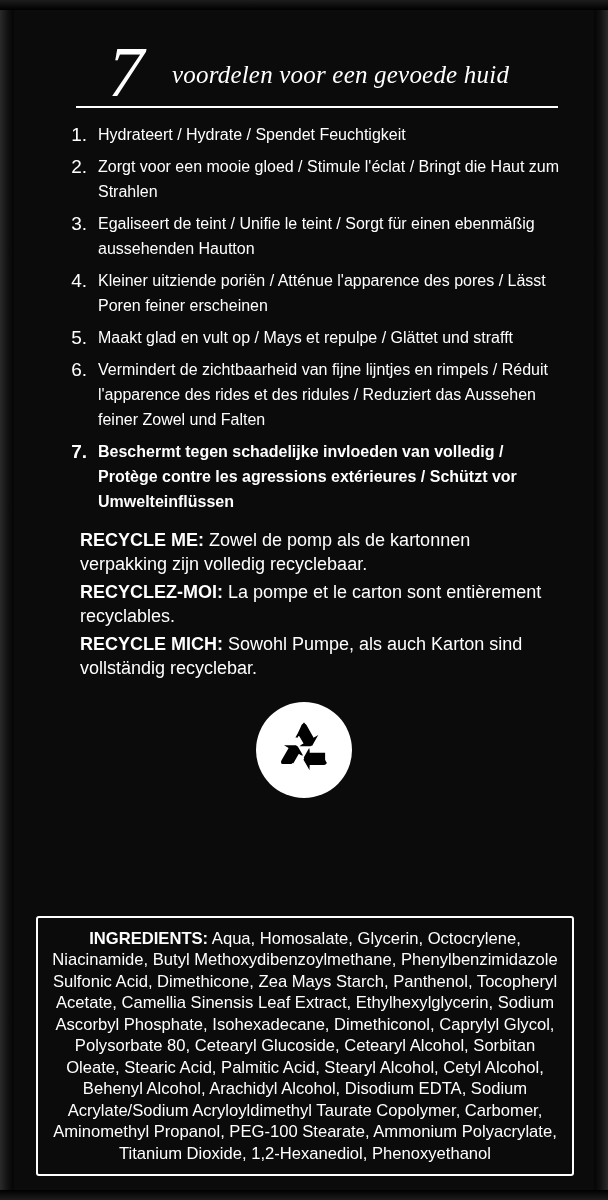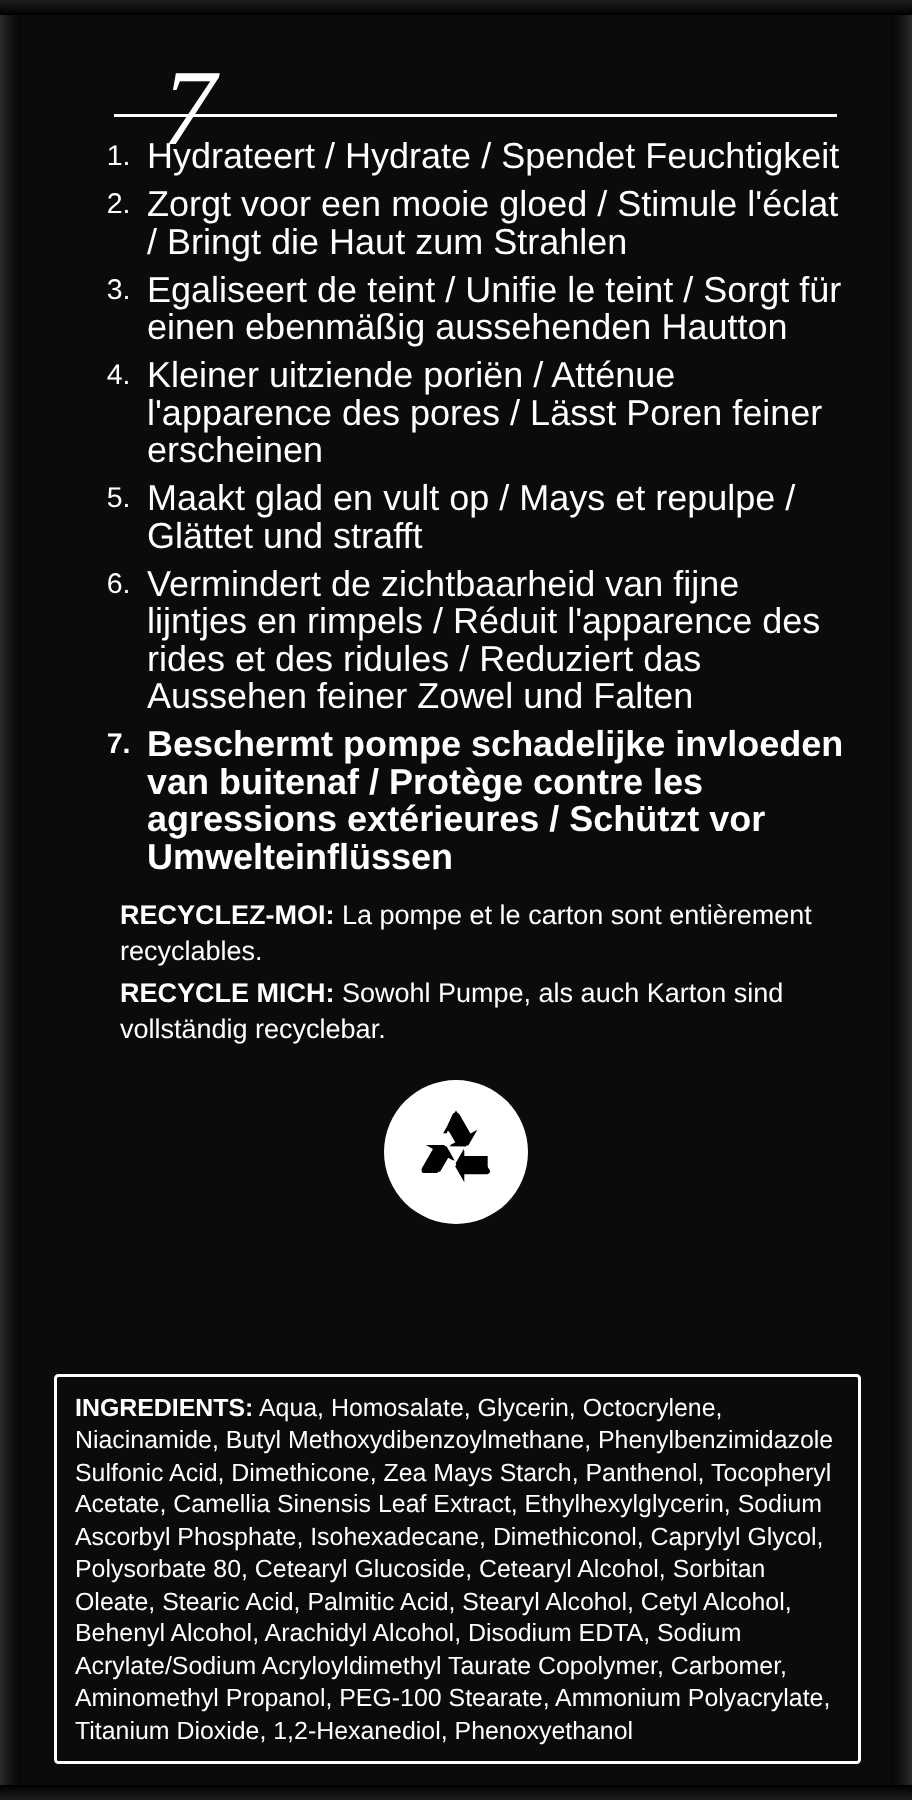--- a/index.html
+++ b/index.html
@@ -106,21 +106,21 @@
   .benefit-num {
     width: 32px;
     flex: 0 0 32px;
     text-align: right;
     padding-right: 11px;
     font-size: 19px;
     line-height: 25px;
     box-sizing: border-box;
   }
   .benefit-text {
-    font-size: 24px;
+    font-size: 16px;
     line-height: 25px;
     flex: 1;
   }
   .benefit.bold .benefit-num,
   .benefit.bold .benefit-text {
     font-weight: bold;
   }
 
   
   .recycle-block {
@@ -158,40 +158,41 @@
     right: 20px;
     bottom: 14px;
     border: 2px solid #ffffff;
     border-radius: 3px;
     padding: 10px 12px 10px 12px;
     box-sizing: border-box;
   }
   .ingredients-text {
     font-size: 16.6px;
     line-height: 21.5px;
-    text-align: left;
+    text-align: center;
   }
   .ingredients-text b {
     font-weight: bold;
   }
 </style>
 </head>
 <body>
 
 <div class="package">
   <div class="edge-left"></div>
   <div class="edge-right"></div>
   <div class="edge-top"></div>
   <div class="edge-bottom"></div>
 
   <div class="content">
 
     <div class="headline">
       <div class="big-number">7</div>
       <div class="headline-lines">
+        <div>voordelen voor een gevoede huid</div>
       </div>
     </div>
 
     <div class="rule"></div>
 
     <div class="benefits">
       <div class="benefit">
         <div class="benefit-num">1.</div>
         <div class="benefit-text">Hydrateert / Hydrate / Spendet Feuchtigkeit</div>
       </div>
@@ -210,25 +211,26 @@
       <div class="benefit">
         <div class="benefit-num">5.</div>
         <div class="benefit-text">Maakt glad en vult op / Mays et repulpe / Glättet und strafft</div>
       </div>
       <div class="benefit">
         <div class="benefit-num">6.</div>
         <div class="benefit-text">Vermindert de zichtbaarheid van fijne lijntjes en rimpels / Réduit l'apparence des rides et des ridules / Reduziert das Aussehen feiner Zowel und Falten</div>
       </div>
       <div class="benefit bold">
         <div class="benefit-num">7.</div>
-        <div class="benefit-text">Beschermt pompe schadelijke invloeden van buitenaf / Protège contre les agressions extérieures / Schützt vor Umwelteinflüssen</div>
+        <div class="benefit-text">Beschermt tegen schadelijke invloeden van volledig / Protège contre les agressions extérieures / Schützt vor Umwelteinflüssen</div>
       </div>
     </div>
 
     <div class="recycle-block">
+      <div class="recycle-para"><b>RECYCLE ME:</b><span> Zowel de pomp als de kartonnen verpakking zijn volledig recyclebaar.</span></div>
       <div class="recycle-para"><b>RECYCLEZ-MOI:</b><span> La pompe et le carton sont entièrement recyclables.</span></div>
       <div class="recycle-para"><b>RECYCLE MICH:</b><span> Sowohl Pumpe, als auch Karton sind vollständig recyclebar.</span></div>
     </div>
 
     <div class="logo-wrap">
       <div class="logo-circle">
         <svg width="66" height="66" viewBox="0 0 100 100">
           <g fill="#000000">
             <path d="M50 8 L63 31 L54.5 31 L54.5 31 L45.5 31 L37 31 Z"></path>
             <path d="M41 29 L59 29 L59 40 L41 40 Z" fill="#ffffff"></path>

